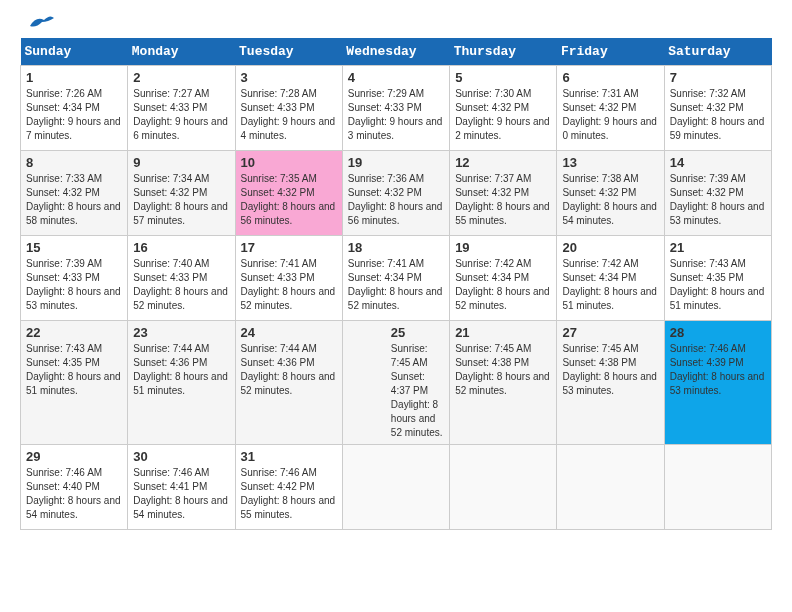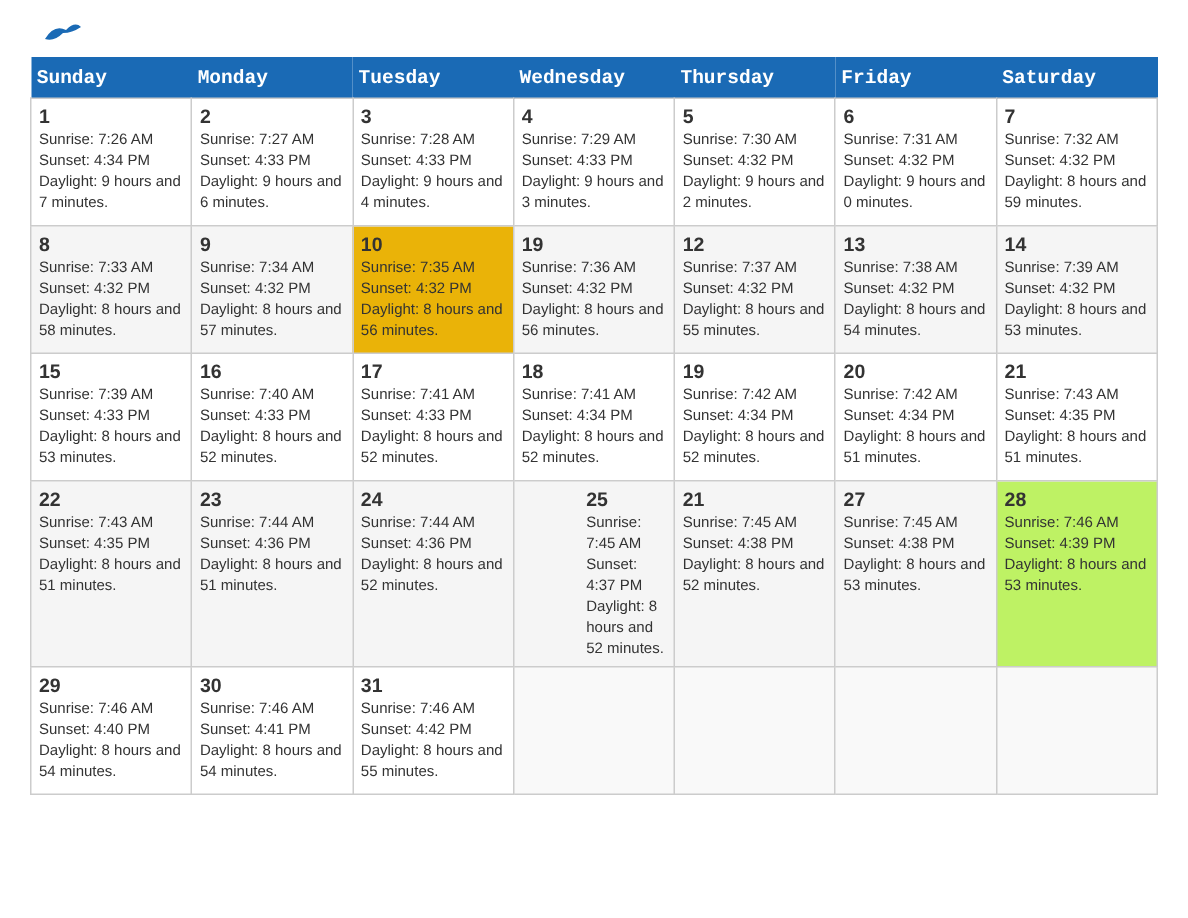--- a/index.html
+++ b/index.html
@@ -144,21 +144,21 @@
       </tr>
       <tr class="week-row" style="background: rgb(245, 245, 245);">
         <td style="background: rgb(245, 245, 245);">
         <span class="day-num">8</span>
         <span class="day-info">Sunrise: 7:33 AM<br>Sunset: 4:32 PM<br>Daylight: 8 hours and 58 minutes.</span>
       </td>
         <td style="background: rgb(245, 245, 245);">
         <span class="day-num">9</span>
         <span class="day-info">Sunrise: 7:34 AM<br>Sunset: 4:32 PM<br>Daylight: 8 hours and 57 minutes.</span>
       </td>
-        <td style="background: #eab308;">
+        <td style="background: #f9a8d4;">
         <span class="day-num">10</span>
         <span class="day-info">Sunrise: 7:35 AM<br>Sunset: 4:32 PM<br>Daylight: 8 hours and 56 minutes.</span>
       </td>
         <td style="background: rgb(245, 245, 245);">
         <span class="day-num">19</span>
         <span class="day-info">Sunrise: 7:36 AM<br>Sunset: 4:32 PM<br>Daylight: 8 hours and 56 minutes.</span>
       </td>
         <td style="background: rgb(245, 245, 245);">
         <span class="day-num">12</span>
         <span class="day-info">Sunrise: 7:37 AM<br>Sunset: 4:32 PM<br>Daylight: 8 hours and 55 minutes.</span>
@@ -220,21 +220,21 @@
         <span class="day-info">Sunrise: 7:45 AM<br>Sunset: 4:37 PM<br>Daylight: 8 hours and 52 minutes.</span>
       </td>
         <td style="background: rgb(245, 245, 245);">
         <span class="day-num">21</span>
         <span class="day-info">Sunrise: 7:45 AM<br>Sunset: 4:38 PM<br>Daylight: 8 hours and 52 minutes.</span>
       </td>
         <td style="background: rgb(245, 245, 245); margin-left: 36px;">
         <span class="day-num">27</span>
         <span class="day-info">Sunrise: 7:45 AM<br>Sunset: 4:38 PM<br>Daylight: 8 hours and 53 minutes.</span>
       </td>
-        <td style="background: #bef264;">
+        <td style="background: #0ea5e9;">
         <span class="day-num">28</span>
         <span class="day-info">Sunrise: 7:46 AM<br>Sunset: 4:39 PM<br>Daylight: 8 hours and 53 minutes.</span>
       </td>
       </tr>
       <tr class="week-row" style="background: rgb(255, 255, 255);">
         <td style="background: rgb(255, 255, 255);">
         <span class="day-num">29</span>
         <span class="day-info">Sunrise: 7:46 AM<br>Sunset: 4:40 PM<br>Daylight: 8 hours and 54 minutes.</span>
       </td>
         <td style="background: rgb(255, 255, 255);">

